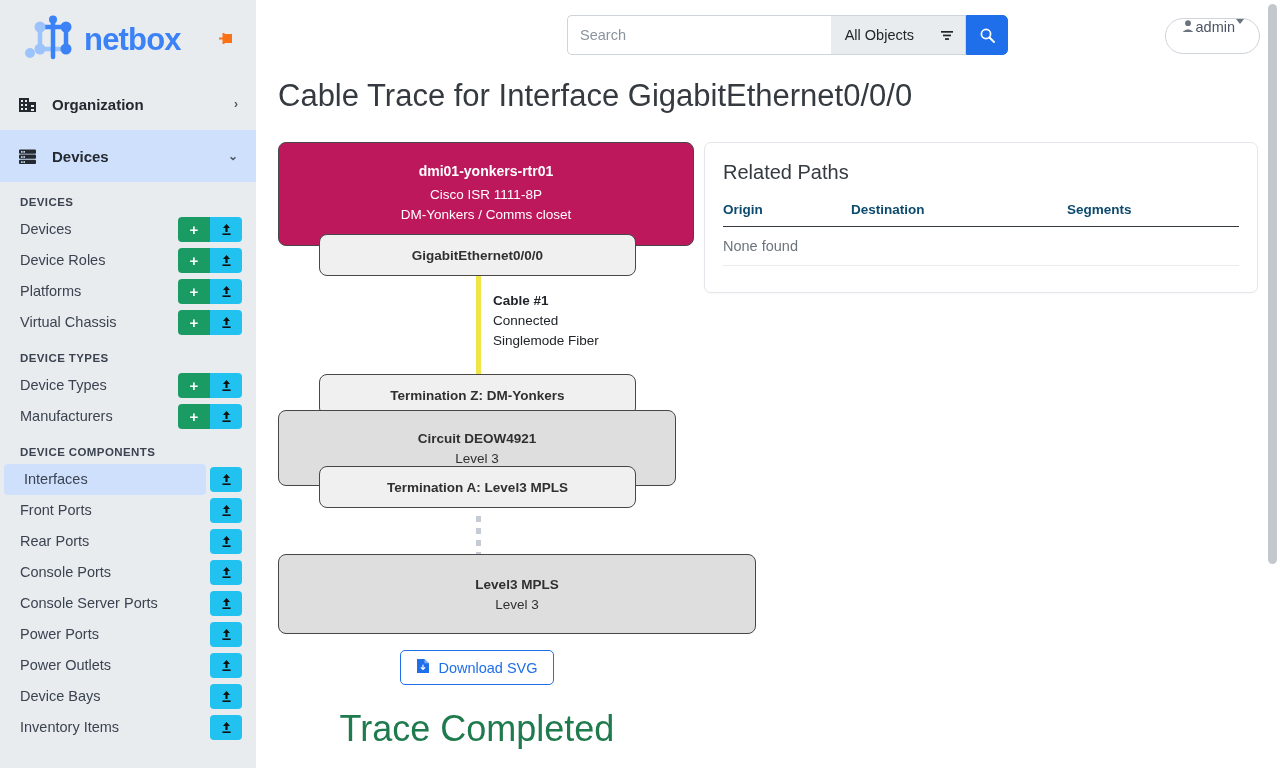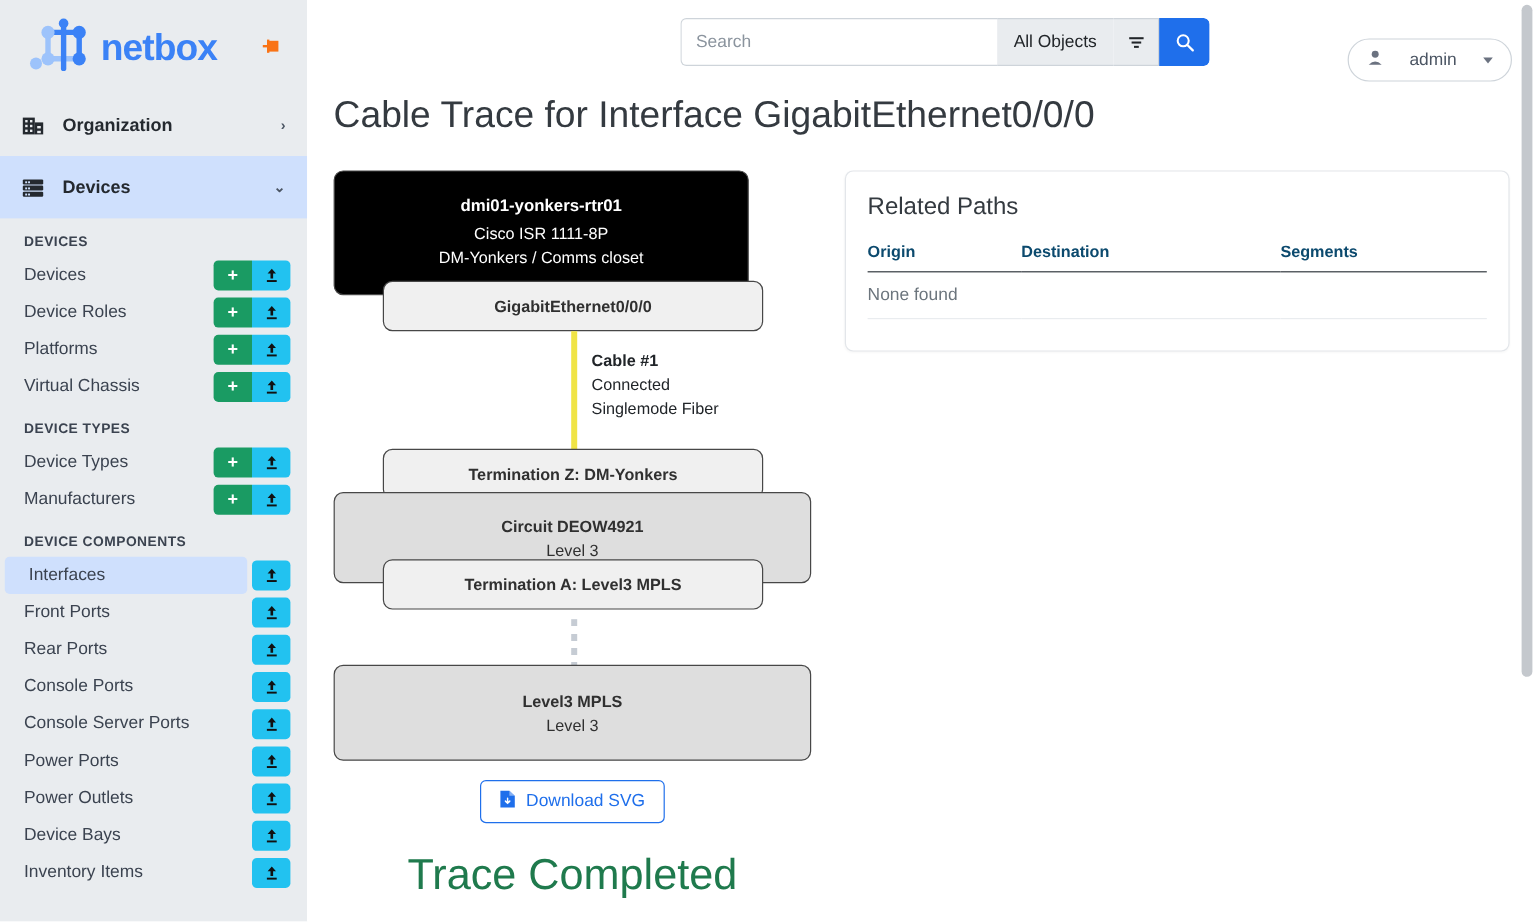--- a/index.html
+++ b/index.html
@@ -128,22 +128,22 @@
     display: flex; align-items: center; justify-content: center;
     background: #e9ecef; border: 1px solid #ced4da; border-left: none;
     width: 38px; cursor: pointer;
   }
   .search-go {
     display: flex; align-items: center; justify-content: center;
     background: #1f6feb; width: 42px; cursor: pointer;
     border: 1px solid #1f6feb; border-radius: 0 5px 5px 0;
   }
   .user-btn {
-    position: absolute; right: 20px; top: 32px;
-    display: flex; align-items: center; gap: 22px;
+    position: absolute; right: 20px; top: 18px;
+    display: flex; align-items: flex-start; gap: 1px;
     height: 36px; padding: 0 15px;
     border: 1px solid #ced4da; border-radius: 18px;
     background: #fff; color: #4b5563; font-size: 14.5px;
     cursor: pointer;
   }
   .caret { width: 0; height: 0; border-left: 4.5px solid transparent;
     border-right: 4.5px solid transparent; border-top: 5.5px solid #6b7280; }
 
   
   #page-title {
@@ -162,22 +162,22 @@
   #trace-col { width: 400px; flex: 0 0 400px; position: relative; }
   .trace-svg-wrap { position: relative; width: 400px; }
 
   .node {
     position: absolute;
     border-radius: 8px;
     display: flex; flex-direction: column; align-items: center; justify-content: center;
     text-align: center;
   }
   .node-device {
-    left: 0; top: 0; width: 346px; height: 104px;
-    background: #000000; border: 1px solid #474747;
+    left: 0; top: 0; width: 416px; height: 104px;
+    background: #be185d; border: 1px solid #474747;
     color: #ffffff;
   }
   .node-device .n-title { font-size: 14px; font-weight: 700; margin-bottom: 6px; }
   .node-device .n-sub { font-size: 13.5px; font-weight: 400; line-height: 20px; }
 
   .node-term {
     left: 41px; width: 317px; height: 42px;
     background: #f0f0f0; border: 1px solid #474747;
     color: #303030; font-size: 13.5px; font-weight: 700;
   }
@@ -187,21 +187,21 @@
 
   .node-circuit {
     left: 0; top: 268px; width: 398px; height: 76px;
     background: #dedede; border: 1px solid #474747;
     color: #303030;
   }
   .node-circuit .n-title { font-size: 13.5px; font-weight: 700; margin-bottom: 5px; }
   .node-circuit .n-sub { font-size: 13.5px; color: #303030; }
 
   .node-provider {
-    left: 0; top: 412px; width: 398px; height: 80px;
+    left: 0; top: 412px; width: 478px; height: 80px;
     background: #dedede; border: 1px solid #474747;
     color: #303030;
   }
   .node-provider .n-title { font-size: 13.5px; font-weight: 700; margin-bottom: 5px; }
   .node-provider .n-sub { font-size: 13.5px; }
 
   .cable-line {
     position: absolute; left: 198px; top: 134px;
     width: 5px; height: 104px; background: #f0e446;
   }

